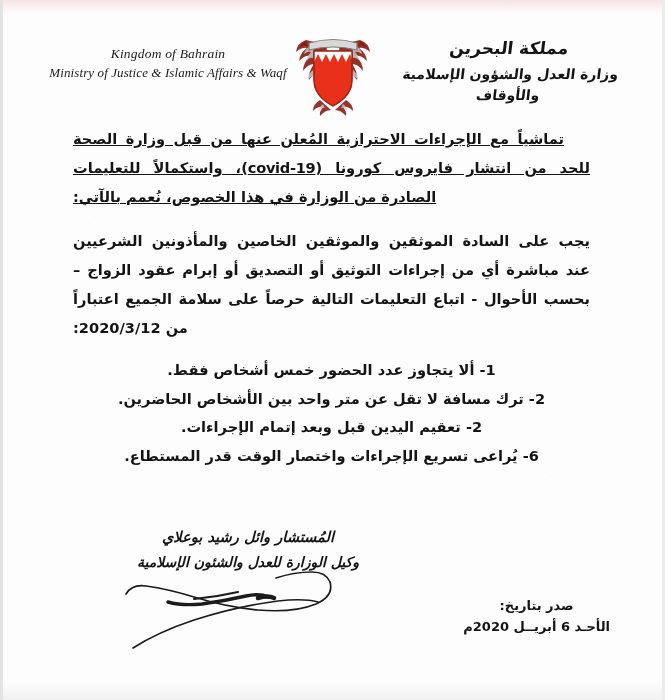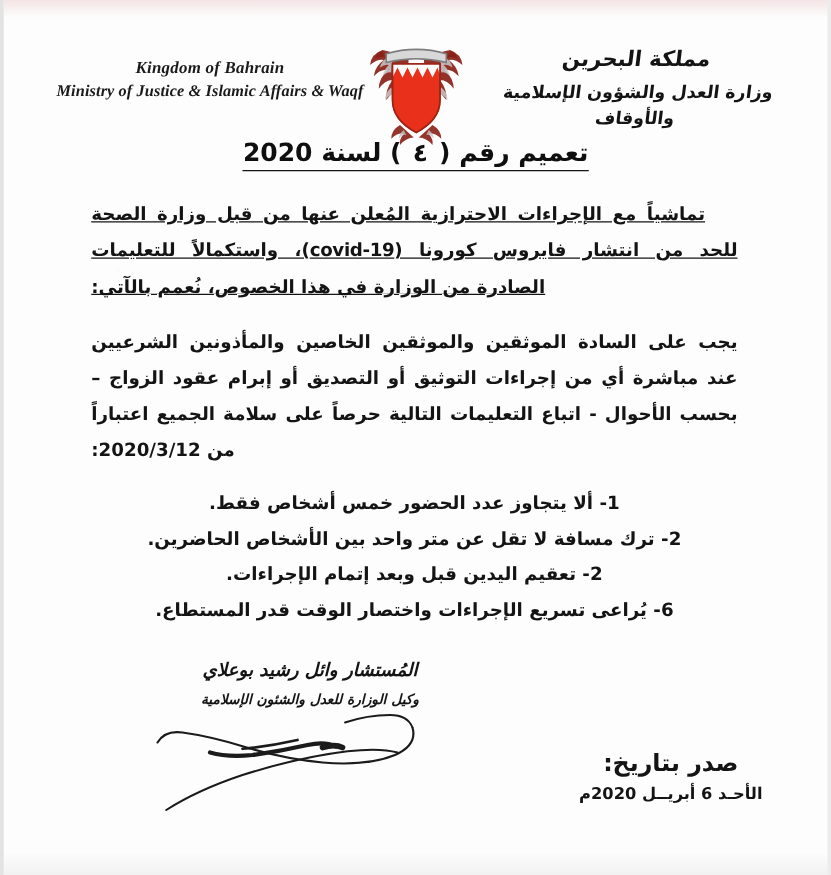--- a/index.html
+++ b/index.html
@@ -50,21 +50,21 @@
   }
 
   .header-en {
     position: absolute;
     left: 40px;
     top: 44px;
     width: 250px;
     text-align: center;
     font-family: "Liberation Serif", serif;
     font-style: italic;
-    font-weight: bold;
+    font-weight: normal;
     color: #1a1a1a;
     line-height: 1.45;
   }
   .header-en .line1 { font-size: 13.5px; letter-spacing: 0.2px; }
   .header-en .line2 { font-size: 13px; letter-spacing: 0.1px; white-space: nowrap; }
 
   .header-ar {
     position: absolute;
     right: 38px;
     top: 36px;
@@ -173,21 +173,21 @@
   }
   .sign-name, .sign-role {
     font-family: "DejaVu Sans", sans-serif;
     font-weight: bold;
     color: #141414;
     letter-spacing: -0.3px;
     line-height: 1.75;
     font-style: italic;
   }
   .sign-name { font-size: 14.6px; }
-  .sign-role { font-size: 11px; }
+  .sign-role { font-size: 14px; }
 
   .signature-svg {
     position: absolute;
     left: 95px;
     top: 566px;
     width: 290px;
     height: 92px;
     pointer-events: none;
   }
 
@@ -197,21 +197,21 @@
     right: 52px;
     top: 596px;
     direction: rtl;
     text-align: center;
     font-family: "DejaVu Sans", sans-serif;
     font-weight: bold;
     color: #141414;
     line-height: 1.6;
     letter-spacing: -0.3px;
   }
-  .date-block .label { font-size: 19px; }
+  .date-block .label { font-size: 13px; }
   .date-block .value { font-size: 13px; }
 
   
   .speckle {
     position: absolute;
     inset: 0;
     pointer-events: none;
     opacity: 0.35;
     background-image:
       radial-gradient(circle at 14% 31%, rgba(0,0,0,0.05) 0.6px, transparent 1px),
@@ -273,25 +273,20 @@
       </svg>
     </div>
 
     <div class="header-ar">
       <span class="line1">مملكة البحرين</span>
       <span class="line2">وزارة العدل والشؤون الإسلامية والأوقاف</span>
     </div>
 
   </div>
 
-  <div class="doc-title">
-    <span class="inner">
-      <span>تعميم رقم (</span><span class="num-slot">٤</span><span>) لسنة 2020</span>
-    </span>
-  </div>
 
   <div class="body-wrap">
     <p class="para p1">تماشياً مع الإجراءات الاحترازية المُعلن عنها من قبل وزارة الصحة للحد من انتشار فايروس كورونا (covid-19)، واستكمالاً للتعليمات الصادرة من الوزارة في هذا الخصوص، نُعمم بالآتي:</p>
     <p class="para p2">يجب على السادة الموثقين والموثقين الخاصين والمأذونين الشرعيين عند مباشرة أي من إجراءات التوثيق أو التصديق أو إبرام عقود الزواج – بحسب الأحوال - اتباع التعليمات التالية حرصاً على سلامة الجميع اعتباراً من 2020/3/12:</p>
   </div>
 
   <ul class="list">
     <li>1- ألا يتجاوز عدد الحضور خمس أشخاص فقط.</li>
     <li>2- ترك مسافة لا تقل عن متر واحد بين الأشخاص الحاضرين.</li>
     <li>2- تعقيم اليدين قبل وبعد إتمام الإجراءات.</li>

